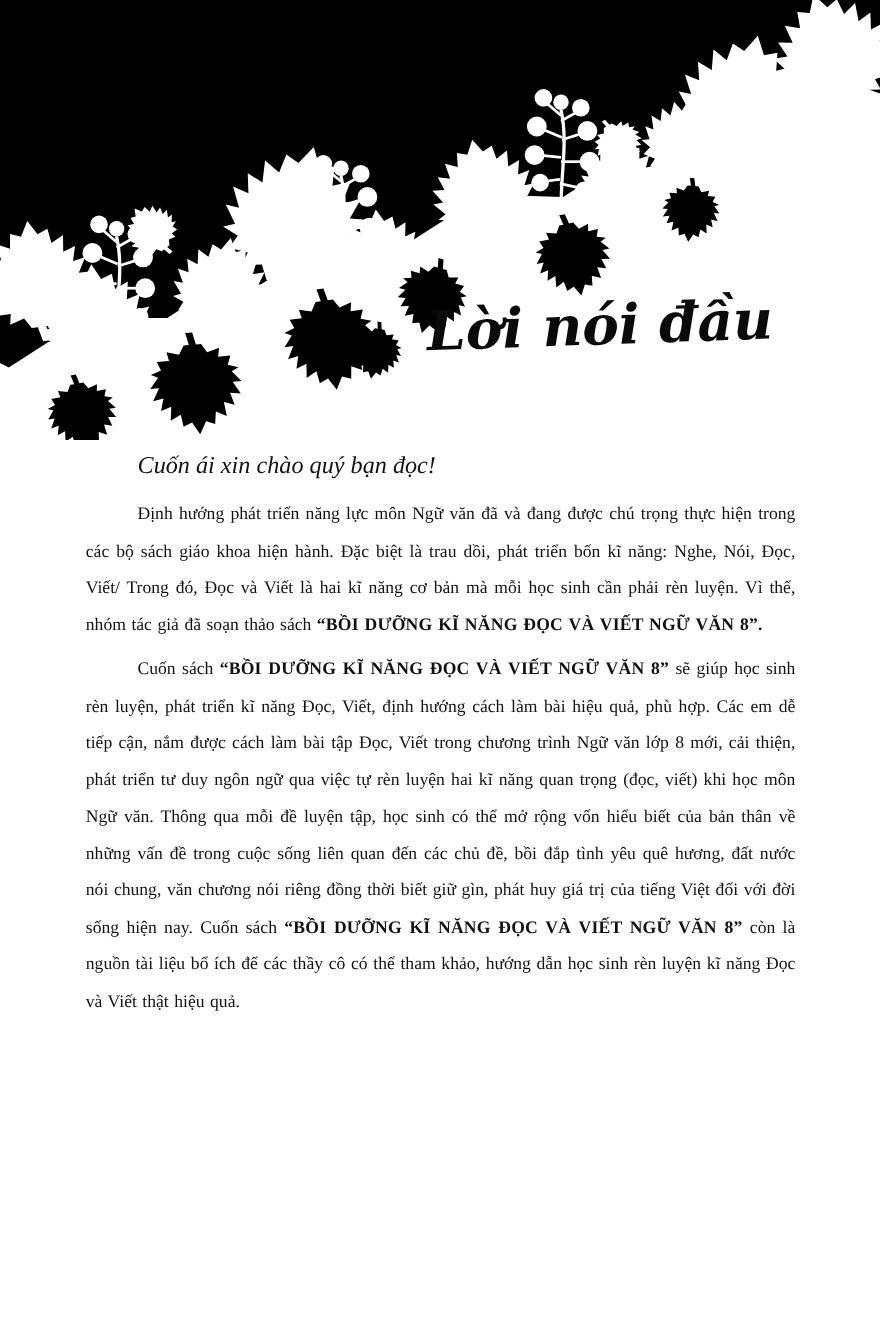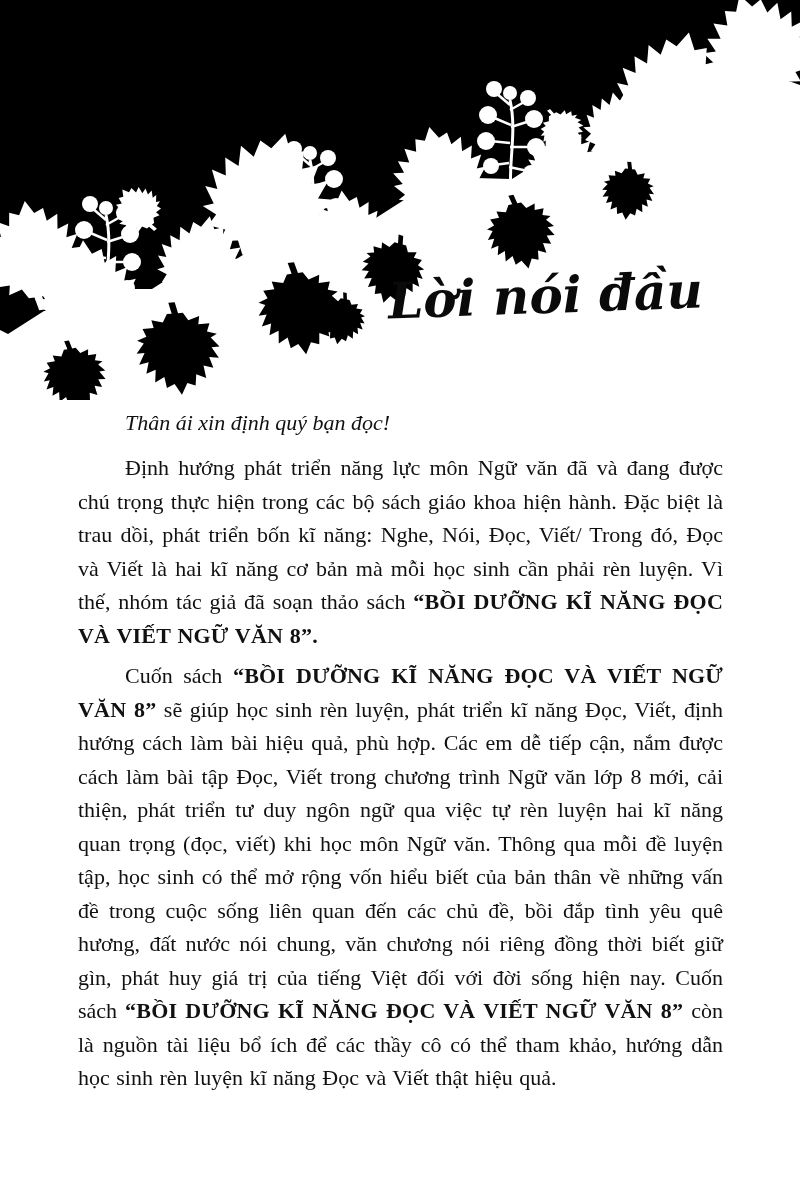--- a/index.html
+++ b/index.html
@@ -40,21 +40,21 @@
   }
   .greeting {
     margin: 0 0 12px 0;
     font-style: italic;
     font-size: 22px;
     line-height: 33px;
     text-indent: 47px;
   }
   .para {
     margin: 0 0 7px 0;
-    font-size: 22px;
+    font-size: 16px;
     line-height: 33.5px;
     text-align: justify;
     text-indent: 47px;
     word-spacing: 1px;
   }
   .para strong { font-weight: 700; letter-spacing: 0.2px; }
 </style>
 </head>
 <body>
 
@@ -132,20 +132,20 @@
         <use href="#leaf" transform="translate(175,315) rotate(175) scale(0.8)"></use>
         <use href="#leaf" transform="translate(70,350) rotate(170) scale(0.6)"></use>
         <use href="#leaf" transform="translate(345,300) rotate(190) scale(0.45)"></use>
       </g>
     </svg>
 
     <h1 class="title">Lời nói đầu</h1>
   </header>
 
   <main class="content">
-    <p class="greeting">Thân ái xin định quý bạn đọc!</p>
+    <p class="greeting">Cuốn ái xin chào quý bạn đọc!</p>
     <div>
         <p class="para"><span>Định hướng phát triển năng lực môn Ngữ văn đã và đang được chú trọng thực hiện trong các bộ sách giáo khoa hiện hành. Đặc biệt là trau dồi, phát triển bốn kĩ năng: Nghe, Nói, Đọc, Viết/ Trong đó, Đọc và Viết là hai kĩ năng cơ bản mà mỗi học sinh cần phải rèn luyện. Vì thế, nhóm tác giả đã soạn thảo sách </span><strong>“BỒI DƯỠNG KĨ NĂNG ĐỌC VÀ VIẾT NGỮ VĂN 8”.</strong></p>
         <p class="para"><span>Cuốn sách </span><strong>“BỒI DƯỠNG KĨ NĂNG ĐỌC VÀ VIẾT NGỮ VĂN 8”</strong><span> sẽ giúp học sinh rèn luyện, phát triển kĩ năng Đọc, Viết, định hướng cách làm bài hiệu quả, phù hợp. Các em dễ tiếp cận, nắm được cách làm bài tập Đọc, Viết trong chương trình Ngữ văn lớp 8 mới, cải thiện, phát triển tư duy ngôn ngữ qua việc tự rèn luyện hai kĩ năng quan trọng (đọc, viết) khi học môn Ngữ văn. Thông qua mỗi đề luyện tập, học sinh có thể mở rộng vốn hiểu biết của bản thân về những vấn đề trong cuộc sống liên quan đến các chủ đề, bồi đắp tình yêu quê hương, đất nước nói chung, văn chương nói riêng đồng thời biết giữ gìn, phát huy giá trị của tiếng Việt đối với đời sống hiện nay. Cuốn sách </span><strong>“BỒI DƯỠNG KĨ NĂNG ĐỌC VÀ VIẾT NGỮ VĂN 8”</strong><span> còn là nguồn tài liệu bổ ích để các thầy cô có thể tham khảo, hướng dẫn học sinh rèn luyện kĩ năng Đọc và Viết thật hiệu quả.</span></p>
       </div>
   </main>
 
 </div>
 
 </body></html>

